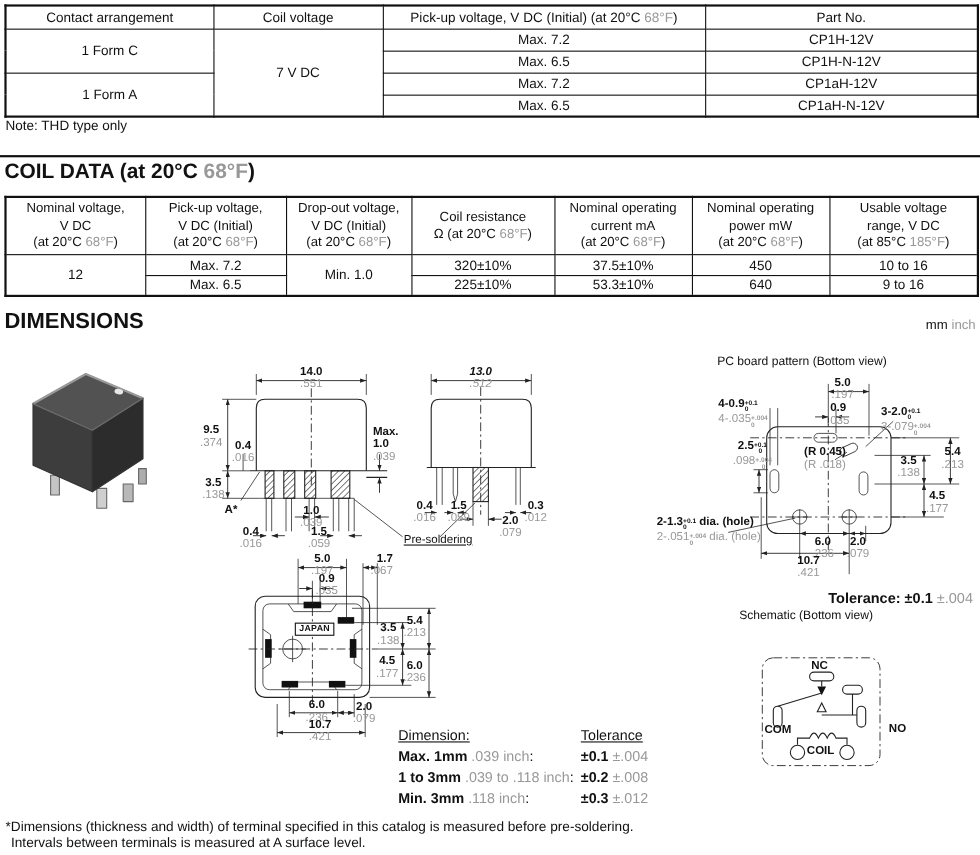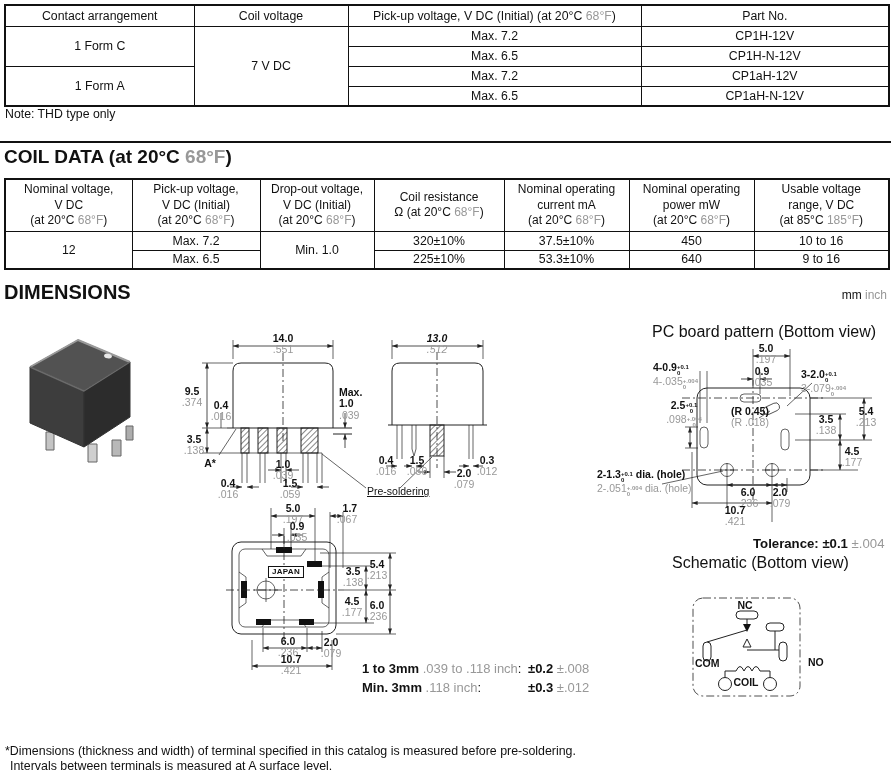--- a/index.html
+++ b/index.html
@@ -15,21 +15,21 @@
   .t2 td{height:19px}
   .g{color:#989898}
   .b{font-weight:bold}
   .u{text-decoration:underline}
   .note{position:absolute;left:5px;top:107px;font-size:12.3px}
   .rule{position:absolute;left:0;top:141px;width:891px;height:2px;background:#111}
   #coil-title{position:absolute;left:4px;top:146px;font-size:19px;font-weight:bold}
   #dim-title{position:absolute;left:4px;top:281px;font-size:20px;font-weight:bold}
   .units{position:absolute;right:4px;top:288px;font-size:12px;text-align:right}
   .units .b{font-weight:normal}
-  .sub-title{position:absolute;font-size:16px}
+  .sub-title{position:absolute;font-size:11px}
   #pcb-title{left:652px;top:323px}
   #sch-title{left:672px;top:554px}
   #dimlabels{position:absolute;left:0;top:0;width:891px;height:777px;pointer-events:none}
   .dim{position:absolute;font-size:10.5px;line-height:1.08;text-align:center;transform:translateX(-50%);white-space:nowrap}
   .dim.l{transform:none;text-align:left}
   .ss{display:inline-flex;flex-direction:column;font-size:6px;line-height:1;vertical-align:2px;font-weight:bold}
   .ss.g{color:#989898}
   .ss span{display:block}
   .dim.japan{border:1.5px solid #111;padding:0 3px;font-size:8px;letter-spacing:.3px;line-height:1.25;background:#fff}
   .dim.big{font-size:13.2px}
@@ -506,20 +506,36 @@
       <div><span class="b">NO</span></div>
     </div>
     <div class="dim sch" style="left: 746px; top: 677px;">
       <div><span class="b">COIL</span></div>
     </div>
   </div>
 
 <div class="toltable">
   <div class="trow">
     <span class="tl">
+        <div class="u"><span>Dimension:</span></div>
+      </span>
+    <span class="tr">
+        <div class="u"><span>Tolerance</span></div>
+      </span>
+  </div>
+  <div class="trow">
+    <span class="tl">
+        <div><span class="b">Max. 1mm</span><span class="g"> .039 inch</span><span>:</span></div>
+      </span>
+    <span class="tr">
+        <div><span class="b">±0.1 </span><span class="g">±.004</span></div>
+      </span>
+  </div>
+  <div class="trow">
+    <span class="tl">
         <div><span class="b">1 to 3mm</span><span class="g"> .039 to .118 inch</span><span>:</span></div>
       </span>
     <span class="tr">
         <div><span class="b">±0.2 </span><span class="g">±.008</span></div>
       </span>
   </div>
   <div class="trow">
     <span class="tl">
         <div><span class="b">Min. 3mm</span><span class="g"> .118 inch</span><span>:</span></div>
       </span>

